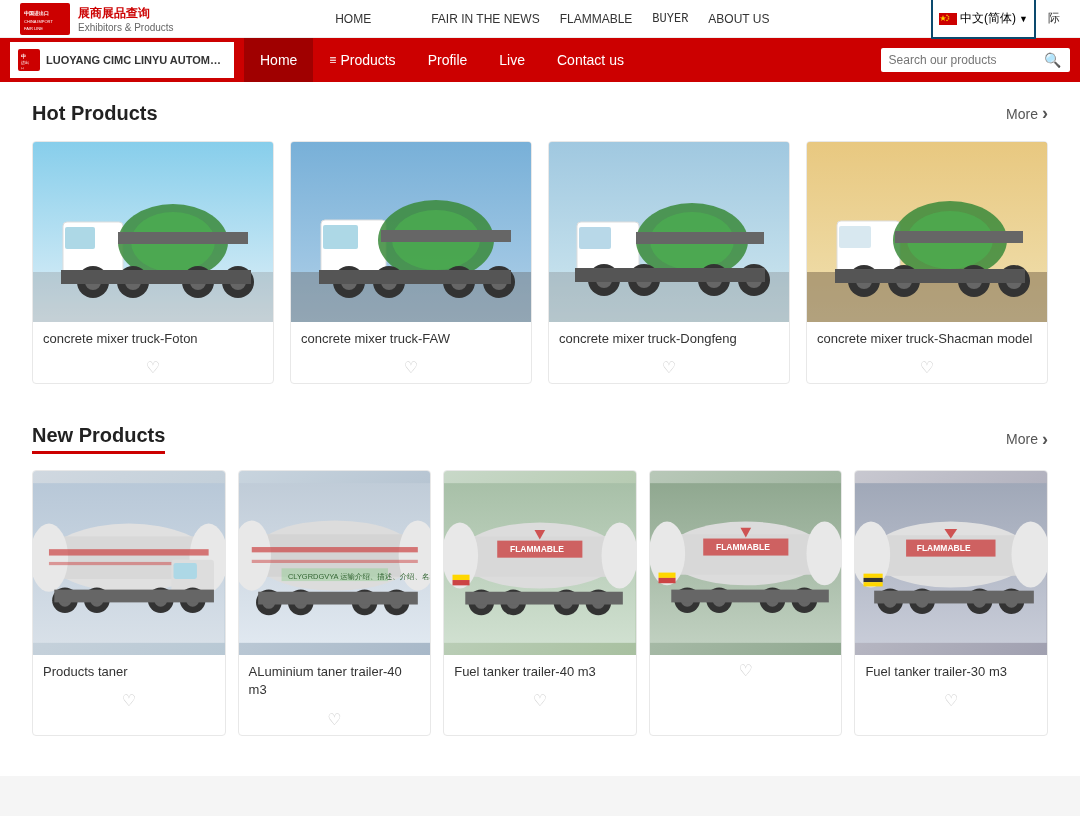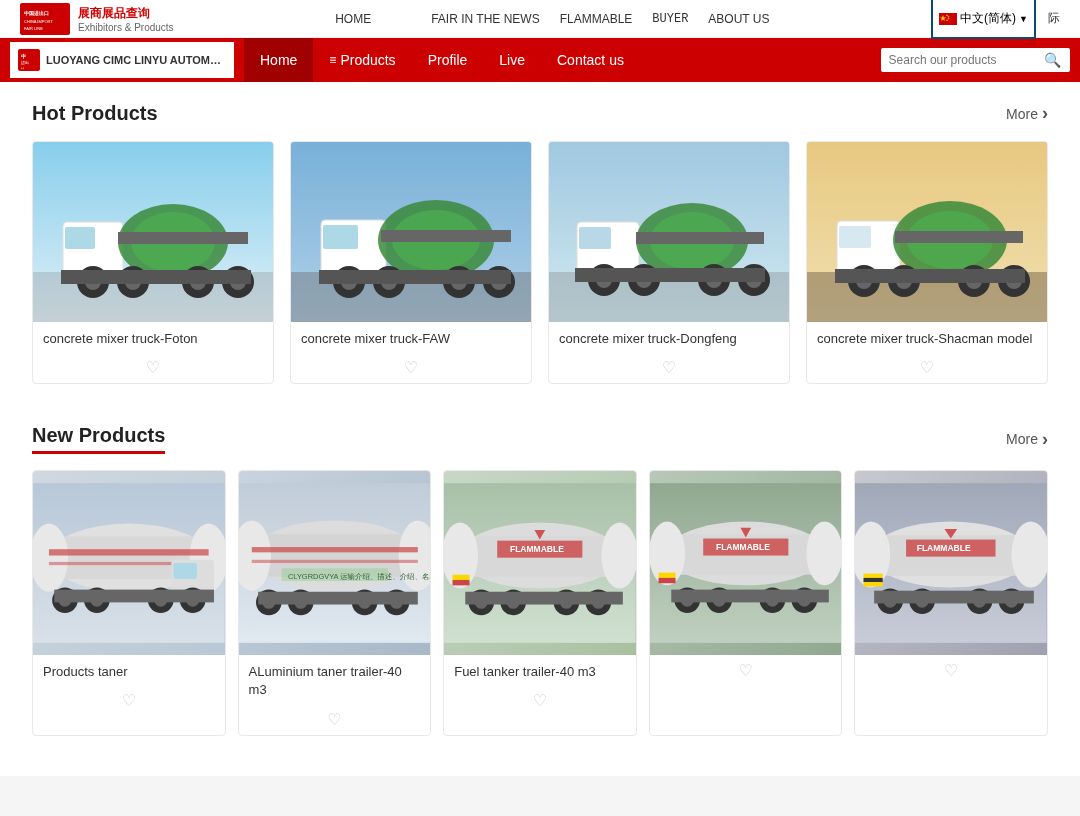--- a/index.html
+++ b/index.html
@@ -647,20 +647,23 @@
             <circle cx="33" cy="111" r="6" fill="#666"></circle>
             <circle cx="63" cy="111" r="12" fill="#333"></circle>
             <circle cx="63" cy="111" r="6" fill="#666"></circle>
             <circle cx="117" cy="111" r="12" fill="#333"></circle>
             <circle cx="117" cy="111" r="6" fill="#666"></circle>
             <circle cx="147" cy="111" r="12" fill="#333"></circle>
             <circle cx="147" cy="111" r="6" fill="#666"></circle>
             <rect x="18" y="101" width="150" height="12" fill="#666"></rect>
           </svg>
         </div>
+        <div class="product-info">
+          <div class="product-name">Fuel tanker trailer-30 m3</div>
+        </div>
         <div class="product-heart">
           <span class="heart-icon">♡</span>
         </div>
       </div>
     </div>
   </div>
 
 </div>
 
 </body></html>

